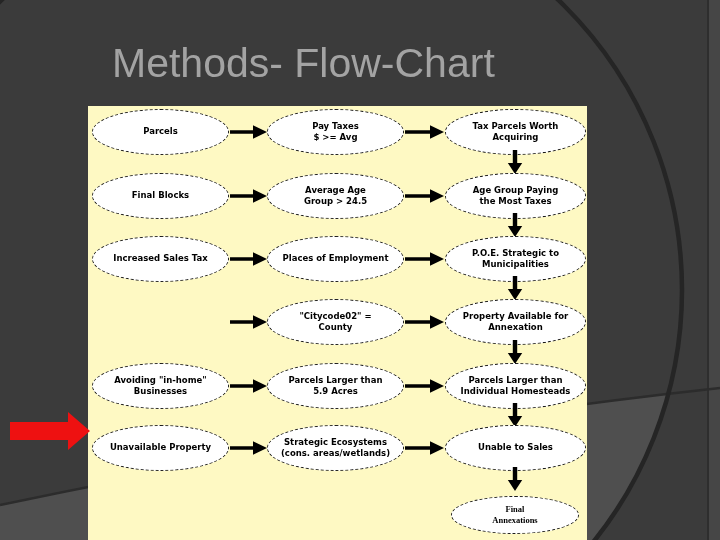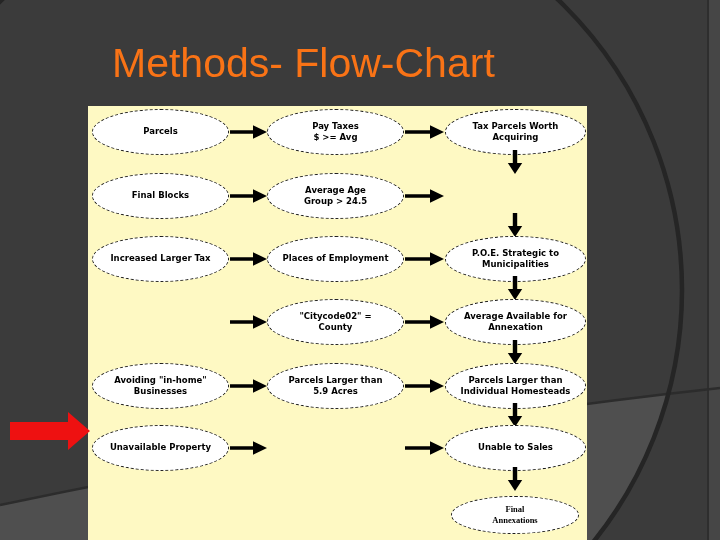--- a/index.html
+++ b/index.html
@@ -4,21 +4,21 @@
 <style>
   html,body{margin:0;padding:0;background:#222;}
   .slide{
     position:relative;width:720px;height:540px;overflow:hidden;
     background:#3b3b3b;font-family:"Liberation Sans",sans-serif;
   }
   .bg{position:absolute;left:0;top:0;}
   .slide-title{
     position:absolute;left:112px;top:40px;width:520px;
     font-family:"Liberation Sans",sans-serif;
-    font-size:41px;font-weight:400;color:#f97316;letter-spacing:0px;
+    font-size:41px;font-weight:400;color:#a3a3a3;letter-spacing:0px;
     white-space:nowrap;
   }
   .panel{
     position:absolute;left:88px;top:106px;width:499px;height:437px;
     background:#fef9c3;
   }
   .node{
     position:absolute;height:46px;
     border:1.6px dashed #1b1b1b;border-radius:50%;
     display:flex;align-items:center;justify-content:center;text-align:center;
@@ -83,25 +83,27 @@
 
     <div class="node c1 r1">Final Blocks</div>
     <svg class="arrow a1 ar1" width="38" height="14">
         <path d="M0 5.2 h23 v-5 l14 6.8 -14 6.8 v-5 h-23 z" fill="#000"></path>
       </svg>
     <div class="node c2 r1">Average Age
 Group &gt; 24.5</div>
     <svg class="arrow a2 ar1" width="40" height="14">
         <path d="M0 5.2 h25 v-5 l14 6.8 -14 6.8 v-5 h-25 z" fill="#000"></path>
       </svg>
+    <div class="node c3 r1">Age Group Paying
+the Most Taxes</div>
     <svg class="arrow dv d1" width="16" height="25">
         <path d="M5.8 0 v13 h-5 l7.2 11 7.2-11 h-5 v-13 z" fill="#000"></path>
       </svg>
 
-    <div class="node c1 r2">Increased Larger Tax</div>
+    <div class="node c1 r2">Increased Sales Tax</div>
     <svg class="arrow a1 ar2" width="38" height="14">
         <path d="M0 5.2 h23 v-5 l14 6.8 -14 6.8 v-5 h-23 z" fill="#000"></path>
       </svg>
     <div class="node c2 r2">Places of Employment</div>
     <svg class="arrow a2 ar2" width="40" height="14">
         <path d="M0 5.2 h25 v-5 l14 6.8 -14 6.8 v-5 h-25 z" fill="#000"></path>
       </svg>
     <div class="node c3 r2">P.O.E. Strategic to
 Municipalities</div>
     <svg class="arrow dv d2" width="16" height="25">
@@ -109,21 +111,21 @@
       </svg>
 
     <svg class="arrow a1 ar3" width="38" height="14">
         <path d="M0 5.2 h23 v-5 l14 6.8 -14 6.8 v-5 h-23 z" fill="#000"></path>
       </svg>
     <div class="node c2 r3">"Citycode02" =
 County</div>
     <svg class="arrow a2 ar3" width="40" height="14">
         <path d="M0 5.2 h25 v-5 l14 6.8 -14 6.8 v-5 h-25 z" fill="#000"></path>
       </svg>
-    <div class="node c3 r3">Average Available for
+    <div class="node c3 r3">Property Available for
 Annexation</div>
     <svg class="arrow dv d3" width="16" height="25">
         <path d="M5.8 0 v13 h-5 l7.2 11 7.2-11 h-5 v-13 z" fill="#000"></path>
       </svg>
 
     <div class="node c1 r4">Avoiding "in-home"
 Businesses</div>
     <svg class="arrow a1 ar4" width="38" height="14">
         <path d="M0 5.2 h23 v-5 l14 6.8 -14 6.8 v-5 h-23 z" fill="#000"></path>
       </svg>
@@ -135,20 +137,22 @@
     <div class="node c3 r4">Parcels Larger than
 Individual Homesteads</div>
     <svg class="arrow dv d4" width="16" height="25">
         <path d="M5.8 0 v13 h-5 l7.2 11 7.2-11 h-5 v-13 z" fill="#000"></path>
       </svg>
 
     <div class="node c1 r5">Unavailable Property</div>
     <svg class="arrow a1 ar5" width="38" height="14">
         <path d="M0 5.2 h23 v-5 l14 6.8 -14 6.8 v-5 h-23 z" fill="#000"></path>
       </svg>
+    <div class="node c2 r5">Strategic Ecosystems
+(cons. areas/wetlands)</div>
     <svg class="arrow a2 ar5" width="40" height="14">
         <path d="M0 5.2 h25 v-5 l14 6.8 -14 6.8 v-5 h-25 z" fill="#000"></path>
       </svg>
     <div class="node c3 r5">Unable to Sales</div>
     <svg class="arrow dv d5" width="16" height="25">
         <path d="M5.8 0 v13 h-5 l7.2 11 7.2-11 h-5 v-13 z" fill="#000"></path>
       </svg>
 
     <div class="node final">Final
 Annexations</div>

